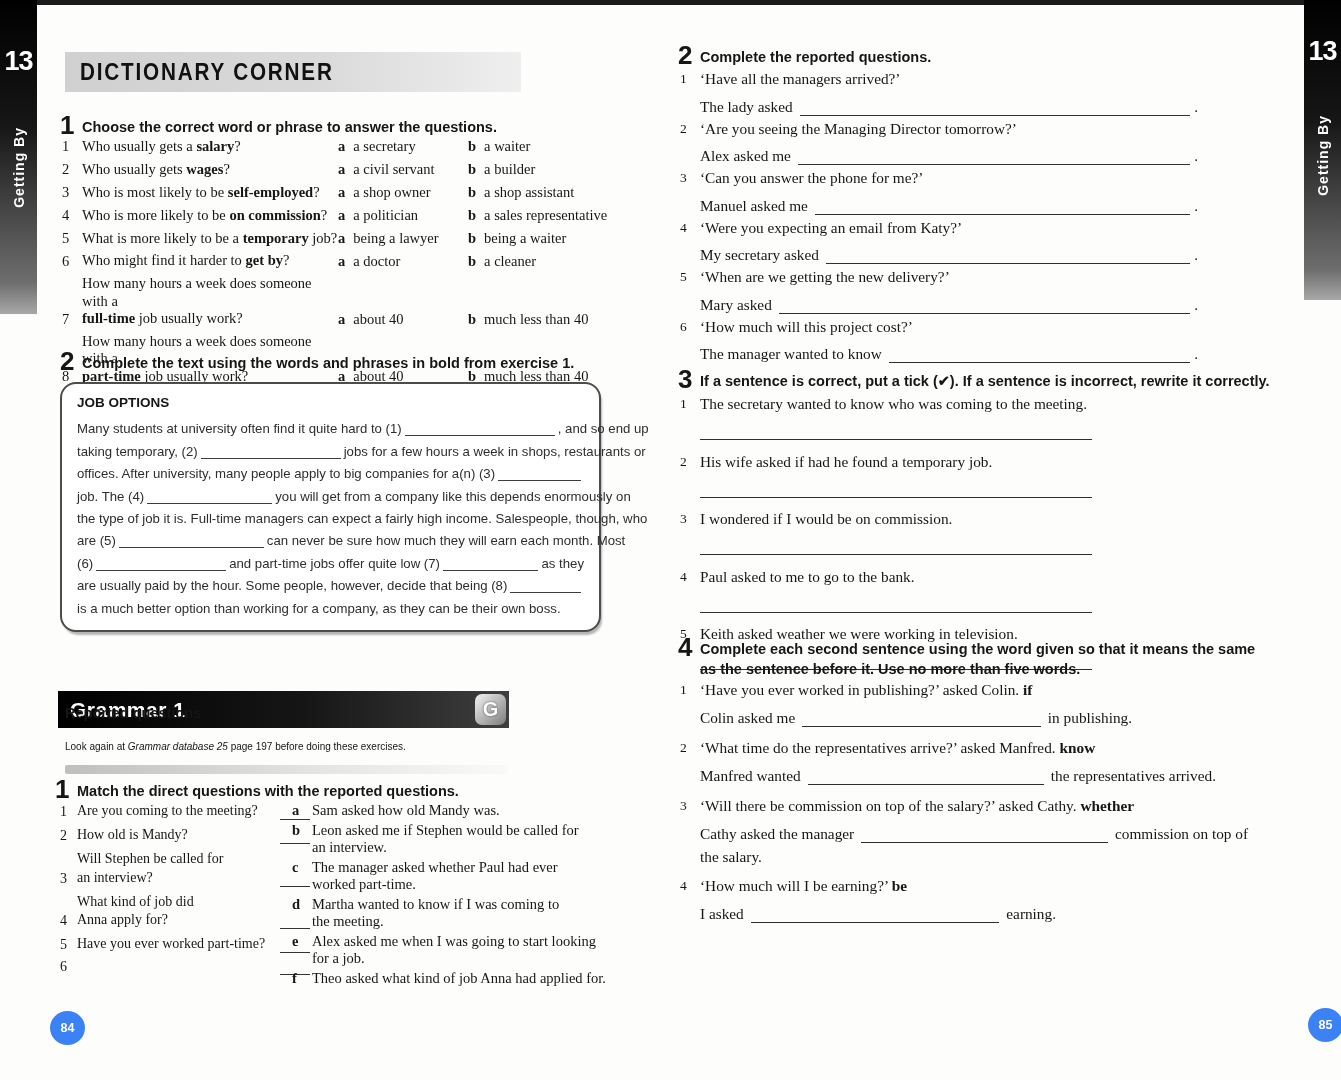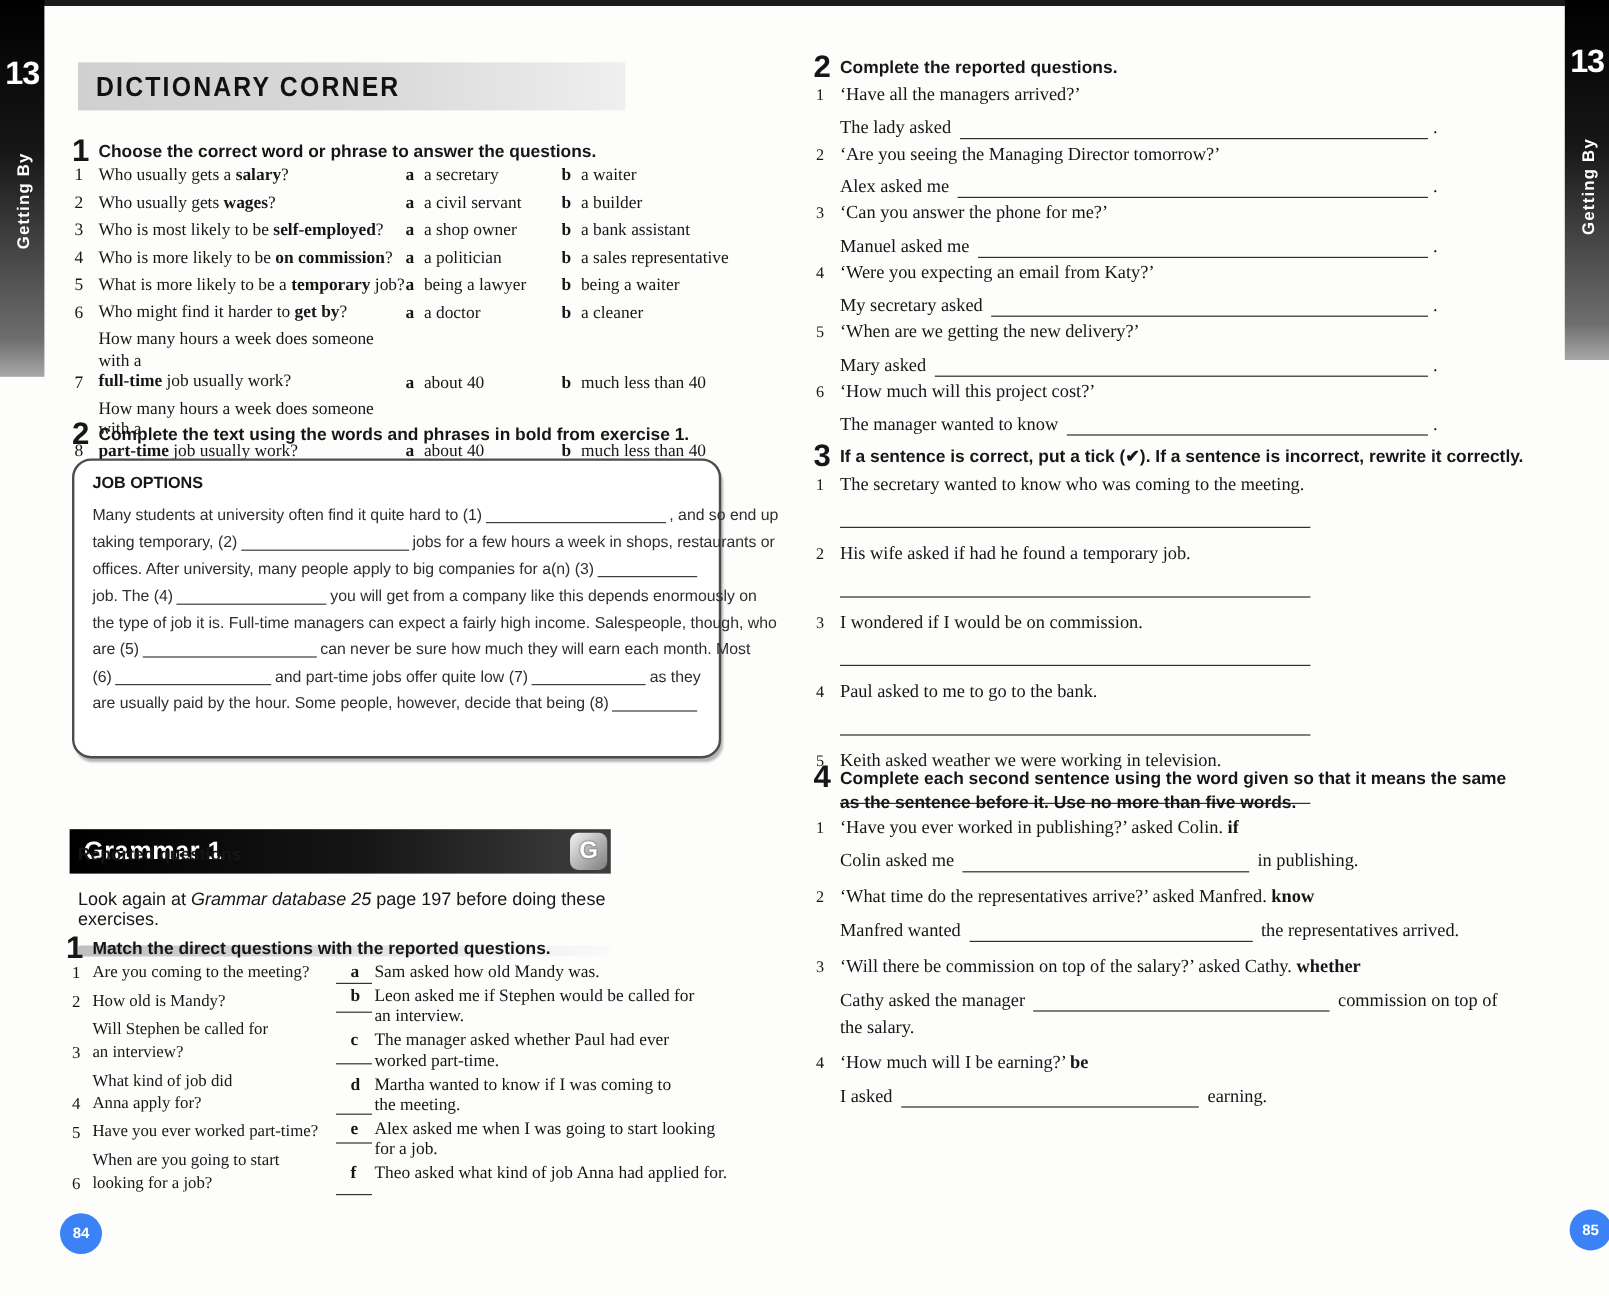--- a/index.html
+++ b/index.html
@@ -64,21 +64,21 @@
     display:flex; align-items:center; justify-content:space-between; padding:0 3px 0 12px; box-sizing:border-box; }
   .grammar-title { font-family:"Liberation Sans", sans-serif; font-weight:bold; font-size:21px; color:#fff; letter-spacing:.5px; }
   .g-badge { width:31px; height:31px; border-radius:7px; flex:none;
     background:linear-gradient(135deg,#f4f4f4 0%,#bdbdbd 45%,#7d7d7d 100%);
     display:flex; align-items:center; justify-content:center; }
   .g-letter { font-family:"Liberation Sans", sans-serif; font-weight:bold; font-size:20px; color:#fff;
     text-shadow:0 0 2px #6a6a6a, 0 0 1px #555; }
 
   #grammar-panel { position:absolute; left:65px; top:705px; width:445px; }
   .gp-sub { font-family:"Liberation Sans", sans-serif; font-weight:bold; font-size:14.5px; margin-bottom:20px; }
-  .gp-note { font-family:"Liberation Sans", sans-serif; font-size:15px; }
+  .gp-note { font-family:"Liberation Sans", sans-serif; font-size:10px; }
   .gp-strip { margin-top:13px; height:9px; width:443px; border-radius:2px;
     background:linear-gradient(90deg,#bfbfbf 0%,#e3e3e3 55%,#fafafa 100%); }
 
   #g1-head { position:absolute; left:55px; top:776px; width:560px; }
   #match { position:absolute; left:60px; top:802px; width:600px; }
   .match-left { position:absolute; left:0; top:0; width:250px; }
   .m-item { display:flex; align-items:flex-end; margin-bottom:6px; font-size:14px; }
   .mnum { width:17px; flex:none; }
   .mtext { width:182px; flex:none; line-height:1.3; }
   .mline { display:block; white-space:nowrap; }
@@ -159,21 +159,21 @@
   <div class="q-row">
     <span class="qnum">2</span>
     <span class="qtext"><span>Who usually gets </span><b>wages</b><span>?</span></span>
     <span class="opta"><span class="optletter">a</span><span>a civil servant</span></span>
     <span class="optb"><span class="optletter">b</span><span>a builder</span></span>
   </div>
   <div class="q-row">
     <span class="qnum">3</span>
     <span class="qtext"><span>Who is most likely to be </span><b>self-employed</b><span>?</span></span>
     <span class="opta"><span class="optletter">a</span><span>a shop owner</span></span>
-    <span class="optb"><span class="optletter">b</span><span>a bank assistant</span></span>
+    <span class="optb"><span class="optletter">b</span><span>a shop assistant</span></span>
   </div>
   <div class="q-row">
     <span class="qnum">4</span>
     <span class="qtext"><span>Who is more likely to be </span><b>on commission</b><span>?</span></span>
     <span class="opta"><span class="optletter">a</span><span>a politician</span></span>
     <span class="optb"><span class="optletter">b</span><span>a sales representative</span></span>
   </div>
   <div class="q-row">
     <span class="qnum">5</span>
     <span class="qtext"><span>What is more likely to be a </span><b>temporary</b><span> job?</span></span>
@@ -214,20 +214,21 @@
 <div id="jobbox">
   <div class="jb-title">JOB OPTIONS</div>
   <div class="jb-line"><span>Many students at university often find it quite hard to (1)</span><span class="jb-blank w150"></span><span>, and so end up</span></div>
   <div class="jb-line"><span>taking temporary, (2)</span><span class="jb-blank w140"></span><span>jobs for a few hours a week in shops, restaurants or</span></div>
   <div class="jb-line"><span>offices. After university, many people apply to big companies for a(n) (3)</span><span class="jb-blank jb-grow"></span></div>
   <div class="jb-line"><span>job. The (4)</span><span class="jb-blank w125"></span><span>you will get from a company like this depends enormously on</span></div>
   <div class="jb-line"><span>the type of job it is. Full-time managers can expect a fairly high income. Salespeople, though, who</span></div>
   <div class="jb-line"><span>are (5)</span><span class="jb-blank w145"></span><span>can never be sure how much they will earn each month. Most</span></div>
   <div class="jb-line"><span>(6)</span><span class="jb-blank w130"></span><span>and part-time jobs offer quite low (7)</span><span class="jb-blank jb-grow"></span><span>as they</span></div>
   <div class="jb-line"><span>are usually paid by the hour. Some people, however, decide that being (8)</span><span class="jb-blank jb-grow"></span></div>
+  <div class="jb-line"><span>is a much better option than working for a company, as they can be their own boss.</span></div>
 </div>
 
 <div id="grammar-bar">
   <span class="grammar-title">Grammar 1</span>
   <span class="g-badge">
       <span class="g-letter">G</span>
     </span>
 </div>
 
 <div id="grammar-panel">
@@ -278,24 +279,20 @@
     <div class="m-item">
       <span class="mnum">5</span>
       <span class="mtext">
           <span class="mline">Have you ever worked part-time?</span>
           <span class="mline"></span>
         </span>
       <span class="m-blank"></span>
     </div>
     <div class="m-item">
       <span class="mnum">6</span>
-      <span class="mtext">
-          <span class="mline">When are you going to start</span>
-          <span class="mline">looking for a job?</span>
-        </span>
       <span class="m-blank"></span>
     </div>
   </div>
   <div class="match-right">
     <div class="l-row">
       <span class="lletter">a</span>
       <span class="ltext">
           <span class="lline">Sam asked how old Mandy was.</span>
           <span class="lline"></span>
         </span>

